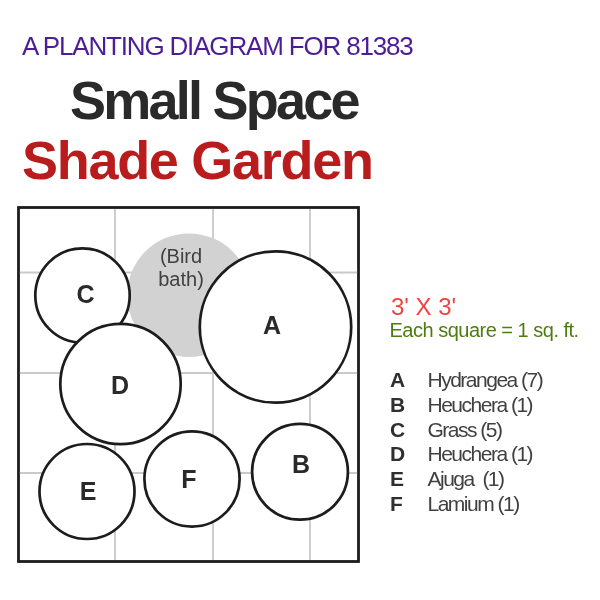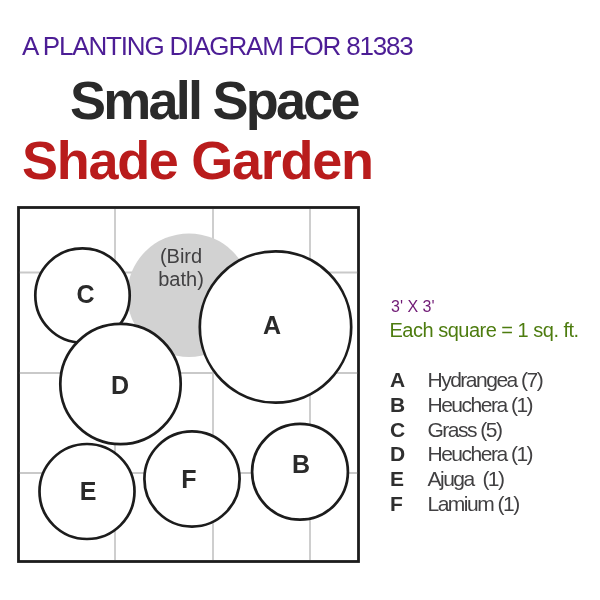--- a/index.html
+++ b/index.html
@@ -2,21 +2,21 @@
 <html><head>
 <meta charset="utf-8">
 <style>
   html,body{margin:0;padding:0;}
   body{width:600px;height:600px;background:#ffffff;position:relative;overflow:hidden;
        font-family:"Liberation Sans", sans-serif;}
   .abs{position:absolute;white-space:nowrap;}
   #kicker{left:22px;top:32.5px;font-size:26px;line-height:26px;color:#4c1d95;letter-spacing:-1.17px;}
   #t1{left:22px;top:72.5px;font-size:54px;line-height:54px;font-weight:bold;color:#2a2a2a;letter-spacing:-2.77px;margin-left:48px;}
   #t2{left:22px;top:133px;font-size:54px;line-height:54px;font-weight:bold;color:#b91c1c;letter-spacing:-1.29px;}
-  #dim1{left:391px;top:296.5px;font-size:16px;line-height:20px;color:#701a75;}
+  #dim1{left:391px;top:296.5px;font-size:24px;line-height:20px;color:#ef4444;}
   #dim2{left:389.5px;top:320px;letter-spacing:-0.5px;font-size:20px;line-height:20px;color:#4d7c0f;}
   .lg{font-size:21px;line-height:21px;color:#414042;}
   .lg b{font-weight:bold;color:#2f2f2f;}
   .lg span{position:absolute;left:37.5px;letter-spacing:-1.5px;}
 </style>
 </head>
 <body>
 <div class="abs" id="kicker">A PLANTING DIAGRAM FOR 81383</div>
 <div class="abs" id="t1">Small Space</div>
 <div class="abs" id="t2">Shade Garden</div>

